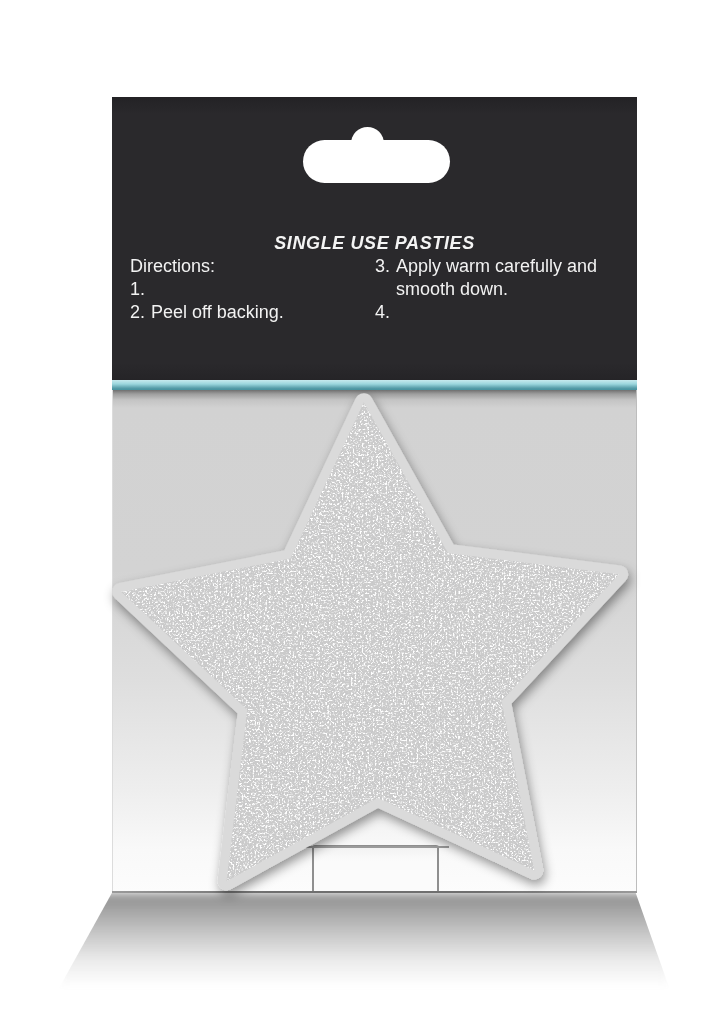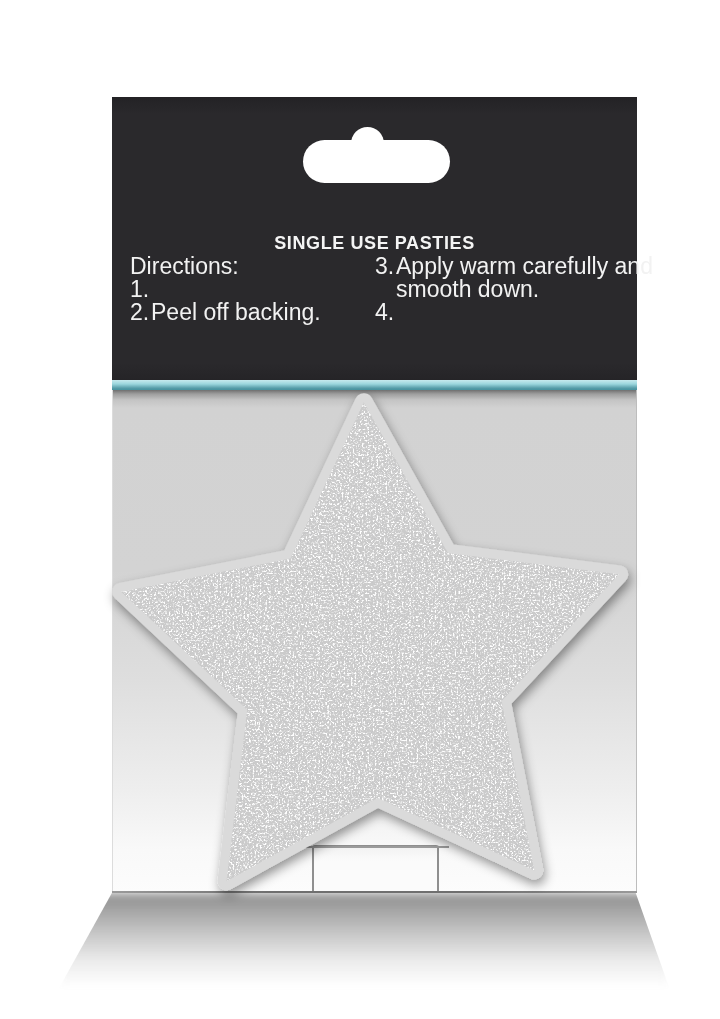--- a/index.html
+++ b/index.html
@@ -11,23 +11,23 @@
   
   .header{
     position:absolute;left:0;top:0;width:525px;height:283px;
     background:linear-gradient(180deg,#232225 0%,#2a292c 6%,#2a292c 94%,#252427 100%);
   }
   
   .hang-pill{position:absolute;left:191px;top:43px;width:147px;height:43px;background:#ffffff;border-radius:22px;}
   .hang-bump{position:absolute;left:239px;top:30px;width:33px;height:33px;background:#ffffff;border-radius:50%;}
   .title{
     position:absolute;left:0;top:136px;width:525px;text-align:center;
-    color:#f4f4f4;font-size:18px;font-weight:bold;letter-spacing:0.6px;
+    color:#f4f4f4;font-size:18px;font-weight:bold;letter-spacing:0.6px;font-style:italic;
   }
-  .directions{position:absolute;left:0;top:158px;width:525px;height:215px;color:#f2f2f2;font-size:23px;line-height:23px;}
+  .directions{position:absolute;left:0;top:158px;width:525px;height:215px;color:#f2f2f2;font-size:18px;line-height:23px;}
   .col{position:absolute;top:0;}
   .col-left{left:18px;width:240px;}
   .col-right{left:263px;width:262px;}
   .dir-label{line-height:23px;}
   .dir-item{display:flex;}
   .dir-num{width:21px;flex:none;}
   .dir-text{white-space:pre;}
   
   .stripe{
     position:absolute;left:0;top:283px;width:525px;height:10px;

